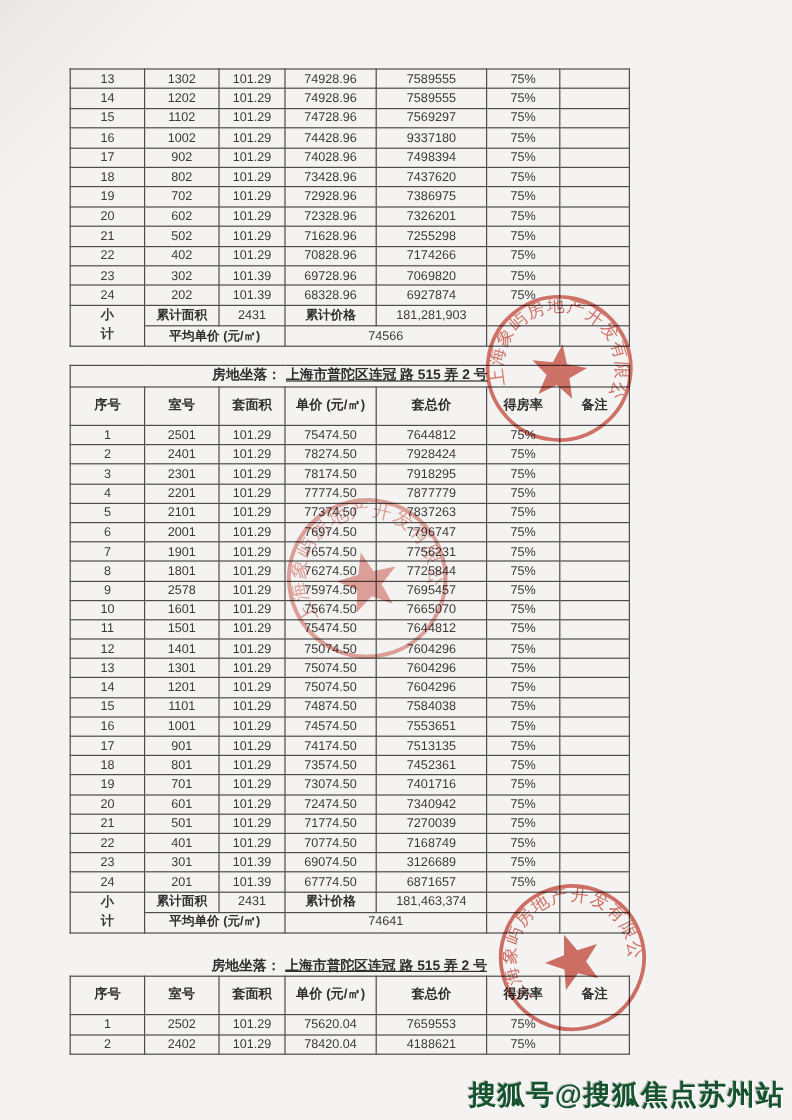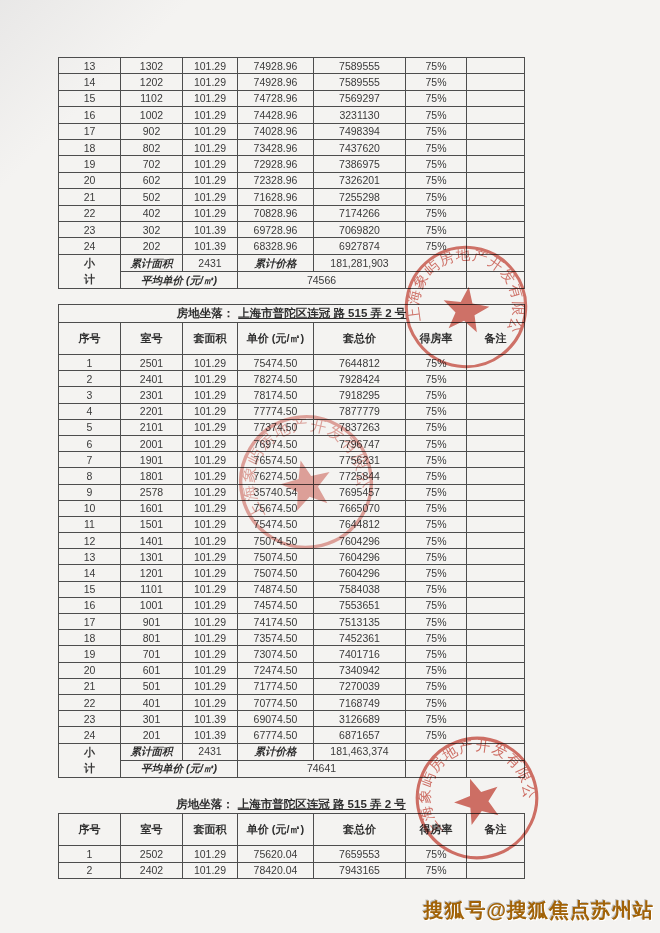--- a/index.html
+++ b/index.html
@@ -28,33 +28,33 @@
   .tbl th{font-size:11px;font-weight:bold;color:#2f2f2f;}
   .t1 td{height:15.4px;}
   .t2 td{height:15.2px;}
   .t3 td{height:15.5px;}
   .t2 th{height:31px;}
   .t3 th{height:31px;}
   .tbl .title-cell{
     height:17px;font-size:11.5px;font-weight:bold;text-align:center;color:#2e2e2e;
   }
   .tbl .addr, .tbl-title .addr{text-decoration:underline;margin-left:4px;}
-  .tbl td.lab{font-weight:bold;color:#2f2f2f;font-style:italic;}
+  .tbl td.lab{font-weight:bold;color:#2f2f2f;}
   .tbl td.sub-xiaoji{font-weight:bold;white-space:pre-line;font-size:11px;line-height:1.5;}
   .tbl-title{
     position:absolute;left:58px;width:466px;text-align:center;
     font-size:11.5px;font-weight:bold;color:#2e2e2e;
   }
   .stamp{
     position:absolute;mix-blend-mode:multiply;pointer-events:none;
   }
   .watermark{
     position:absolute;top:897px;right:6px;
-    font-size:20px;font-weight:bold;letter-spacing:1px;
-    color:#a16207;
+    font-size:23px;font-weight:bold;letter-spacing:1px;
+    color:#14532d;
     text-shadow:1px 1px 0 #ffffff,-1px -1px 0 #bdbdbd,0 0 1px rgba(255,255,255,.6);
   }
   .svg-defs{position:absolute;width:0;height:0;overflow:hidden;}
 </style>
 </head>
 <body>
 
 <div class="page" style="background: rgb(244, 243, 241);">
 
   <table class="tbl t1" style="top:57px">
@@ -93,21 +93,21 @@
           <td>74728.96</td>
           <td>7569297</td>
           <td>75%</td>
           <td></td>
         </tr>
         <tr>
           <td>16</td>
           <td>1002</td>
           <td>101.29</td>
           <td>74428.96</td>
-          <td>3231130</td>
+          <td>9337180</td>
           <td>75%</td>
           <td></td>
         </tr>
         <tr>
           <td>17</td>
           <td>902</td>
           <td>101.29</td>
           <td>74028.96</td>
           <td>7498394</td>
           <td>75%</td>
@@ -289,21 +289,21 @@
           <td>101.29</td>
           <td>76274.50</td>
           <td>7725844</td>
           <td>75%</td>
           <td></td>
         </tr>
         <tr>
           <td>9</td>
           <td>2578</td>
           <td>101.29</td>
-          <td>35740.54</td>
+          <td>75974.50</td>
           <td>7695457</td>
           <td>75%</td>
           <td></td>
         </tr>
         <tr>
           <td>10</td>
           <td>1601</td>
           <td>101.29</td>
           <td>75674.50</td>
           <td>7665070</td>
@@ -485,21 +485,21 @@
           <td>75620.04</td>
           <td>7659553</td>
           <td>75%</td>
           <td></td>
         </tr>
         <tr>
           <td>2</td>
           <td>2402</td>
           <td>101.29</td>
           <td>78420.04</td>
-          <td>7943165</td>
+          <td>4188621</td>
           <td>75%</td>
           <td></td>
         </tr>
       </tbody>
   </table>
 
   <svg class="svg-defs" aria-hidden="true">
     <symbol id="seal" viewBox="0 0 132 132">
       <circle cx="66" cy="66" r="61.5" fill="none" stroke="currentColor" stroke-width="3.2"></circle>
       <path id="sealArc" d="M 21.6 86.7 A 49 49 0 1 1 110.4 86.7" fill="none"></path>

